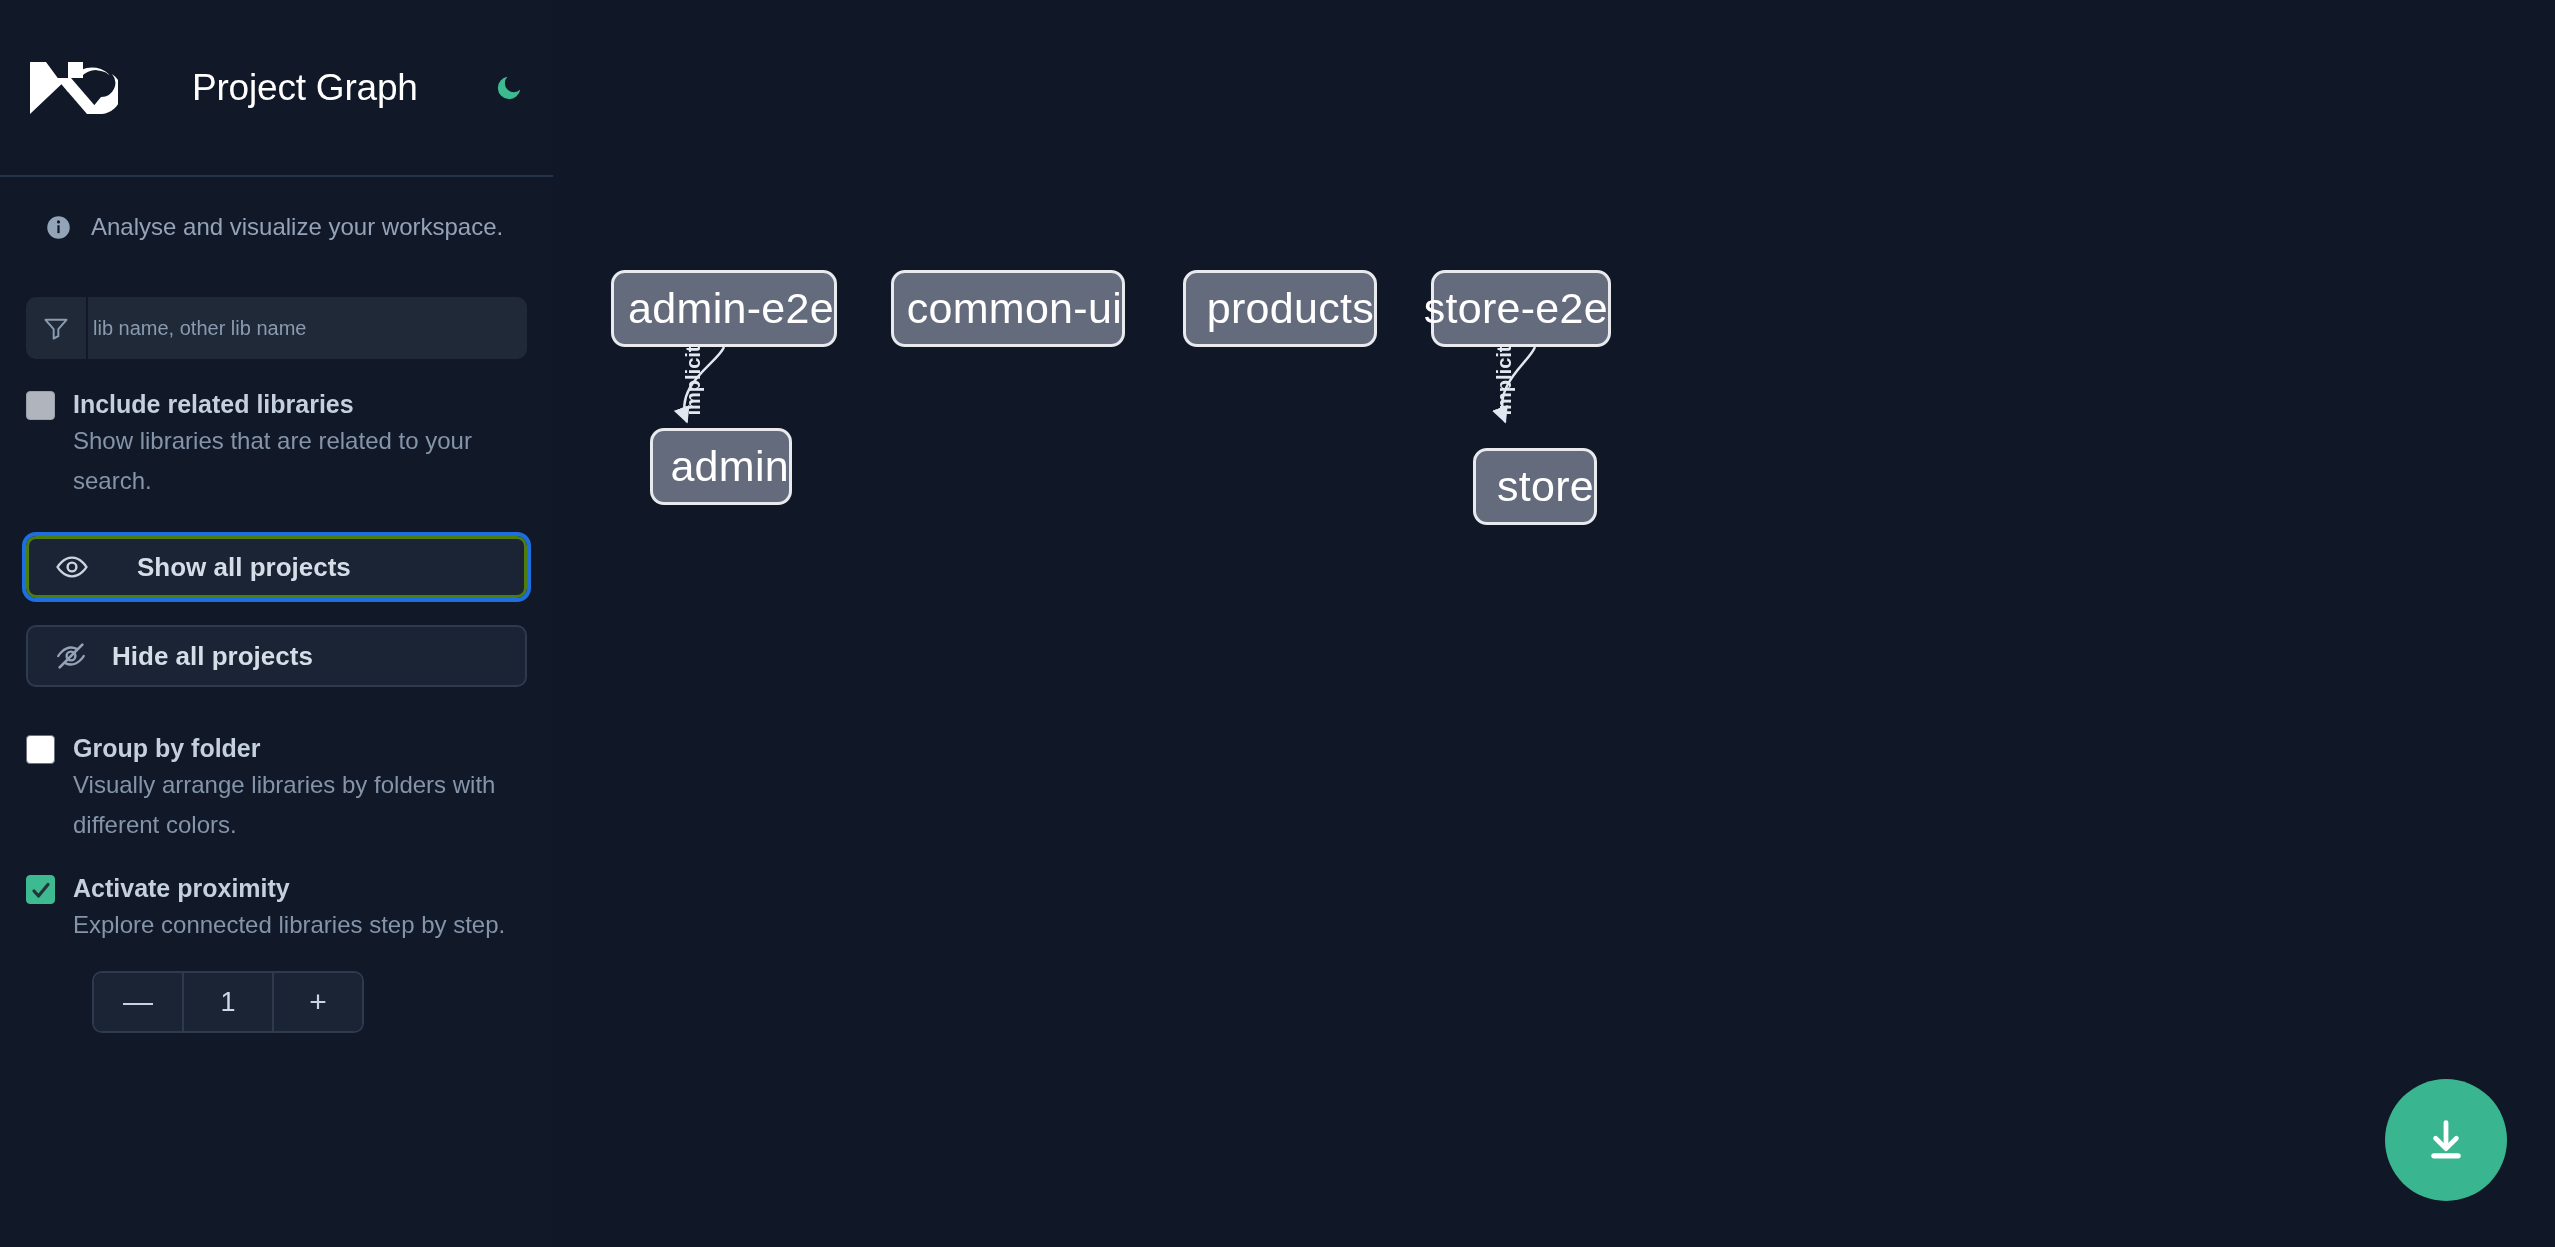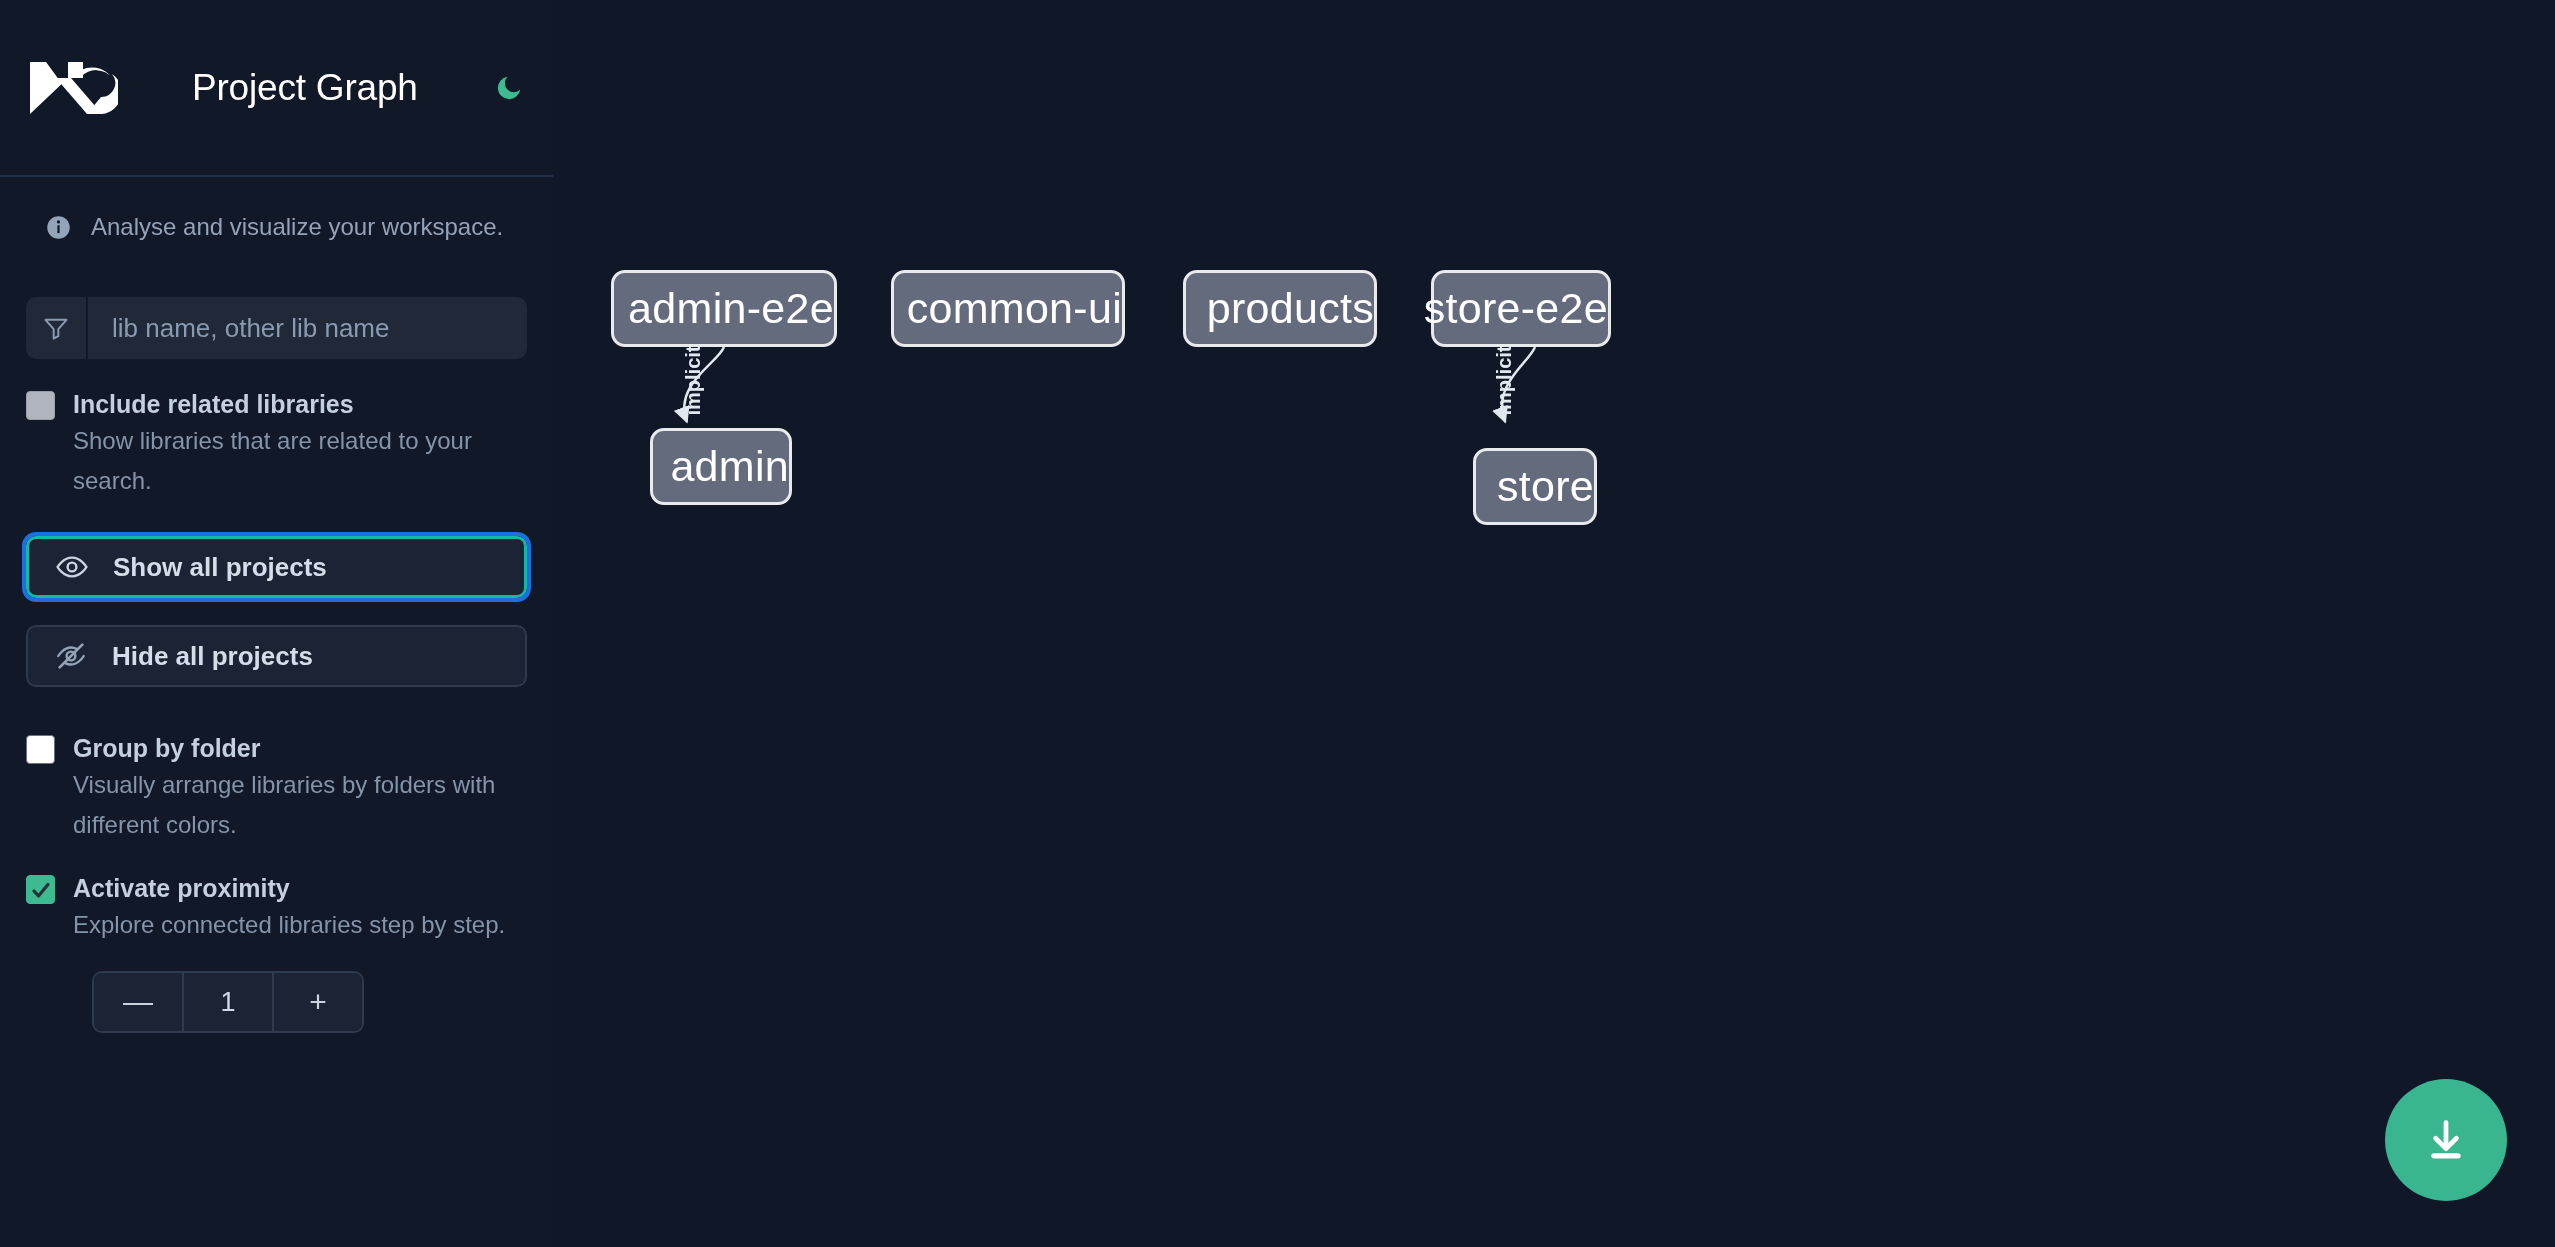--- a/index.html
+++ b/index.html
@@ -71,22 +71,22 @@
     width: 62px; flex: 0 0 62px;
     display: flex; align-items: center; justify-content: center;
     border-right: 2px solid #111827;
   }
   .filter-input {
     flex: 1 1 auto;
     background: transparent;
     border: none; outline: none;
     color: #d946ef;
     font-family: "Liberation Sans", sans-serif;
-    font-size: 26px;
-    padding: 0 24px;
+    font-size: 20px;
+    padding: 0 5px;
   }
   .filter-input::placeholder { color: #8a9ab0; }
 
   
   .chk-row { display: flex; padding: 28px 26px 0 26px; }
   .chk-row.tight { padding-top: 26px; }
   .chk {
     flex: 0 0 29px;
     width: 29px; height: 29px;
     margin-top: 4px;
@@ -117,23 +117,24 @@
     height: 62px;
     display: flex; align-items: center;
     padding-left: 26px;
     background: #1b2troubles;
     background: #1b2434;
     border: 2px solid #2e3b4f;
     border-radius: 10px;
     cursor: pointer;
   }
   .btn-big.focused {
-    border: 3px solid #14b8a6;
+    border: 3px solid #4d7c0f;
     outline: 4px solid #1d6fe0;
     outline-offset: 0px;
+    gap: 24px;
   }
   .btn-big .bicon { flex: 0 0 34px; width: 34px; height: 34px; }
   .btn-big .blabel {
     margin-left: 24px;
     color: #d5dde8;
     font-size: 26px;
     font-weight: bold;
   }
   .btn-gap { height: 27px; }
   .block-gap { height: 35px; }

